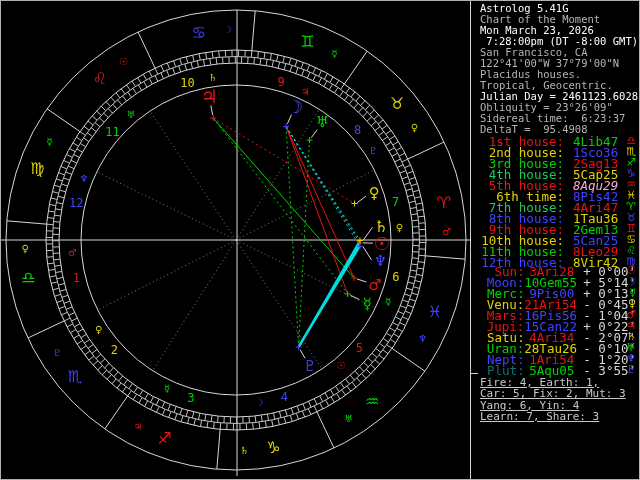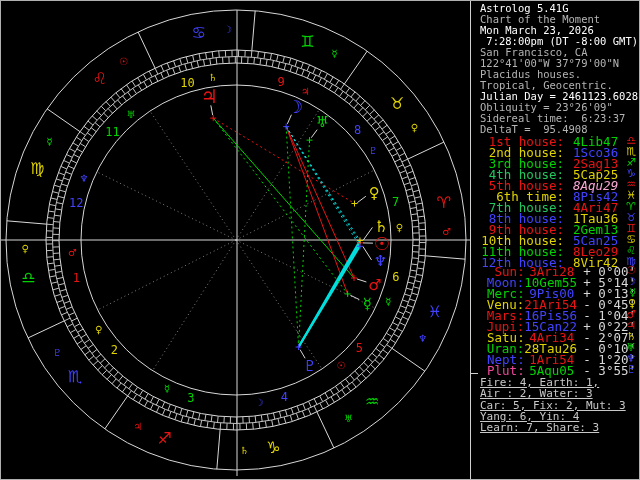--- a/index.html
+++ b/index.html
@@ -559,18 +559,18 @@
   <div class="planets" id="planets">
       <div class="row"><span class="plabel" style="color: rgb(232, 20, 20);">Sun:</span><span class="pval" style="color: rgb(232, 20, 20);">3Ari28</span><span class="plat">+ 0°00'</span><span class="rglyph" style="color: rgb(232, 20, 20);">☉</span></div>
       <div class="row"><span class="plabel" style="color: rgb(66, 66, 255);">Moon:</span><span class="pval" style="color: rgb(0, 212, 0);">10Gem55</span><span class="plat">+ 5°14'</span><span class="rglyph" style="color: rgb(66, 66, 255);">☽</span></div>
       <div class="row"><span class="plabel" style="color: rgb(0, 212, 0);">Merc:</span><span class="pval" style="color: rgb(66, 66, 255);">9Pis00</span><span class="plat">+ 0°13'</span><span class="rglyph" style="color: rgb(0, 212, 0);">☿</span></div>
       <div class="row"><span class="plabel" style="color: rgb(224, 212, 0);">Venu:</span><span class="pval" style="color: rgb(232, 20, 20);">21Ari54</span><span class="plat">- 0°45'</span><span class="rglyph" style="color: rgb(224, 212, 0);">♀</span></div>
       <div class="row"><span class="plabel" style="color: rgb(232, 20, 20);">Mars:</span><span class="pval" style="color: rgb(66, 66, 255);">16Pis56</span><span class="plat">- 1°04'</span><span class="rglyph" style="color: rgb(232, 20, 20);">♂</span></div>
       <div class="row"><span class="plabel" style="color: rgb(232, 20, 20);">Jupi:</span><span class="pval" style="color: rgb(66, 66, 255);">15Can22</span><span class="plat">+ 0°22'</span><span class="rglyph" style="color: rgb(232, 20, 20);">♃</span></div>
       <div class="row"><span class="plabel" style="color: rgb(224, 212, 0);">Satu:</span><span class="pval" style="color: rgb(232, 20, 20);">4Ari34</span><span class="plat">- 2°07'</span><span class="rglyph" style="color: rgb(224, 212, 0);">♄</span></div>
       <div class="row"><span class="plabel" style="color: rgb(0, 212, 0);">Uran:</span><span class="pval" style="color: rgb(224, 212, 0);">28Tau26</span><span class="plat">- 0°10'</span><span class="rglyph" style="color: rgb(0, 212, 0);">♅</span></div>
       <div class="row"><span class="plabel" style="color: rgb(66, 66, 255);">Nept:</span><span class="pval" style="color: rgb(232, 20, 20);">1Ari54</span><span class="plat">- 1°20'</span><span class="rglyph" style="color: rgb(66, 66, 255);">♆</span></div>
-      <div class="row"><span class="plabel" style="color: #ec4899;">Plut:</span><span class="pval" style="color: rgb(0, 212, 0);">5Aqu05</span><span class="plat">- 3°55'</span><span class="rglyph" style="color: rgb(66, 66, 255);">♇</span></div>
+      <div class="row"><span class="plabel" style="color: #0f766e;">Plut:</span><span class="pval" style="color: rgb(0, 212, 0);">5Aqu05</span><span class="plat">- 3°55'</span><span class="rglyph" style="color: rgb(66, 66, 255);">♇</span></div>
     </div>
-  <div class="summary" id="summary"><div>Fire: 4, Earth: 1,</div><div>Air : 2, Water: 3</div><div>Car: 5, Fix: 2, Mut: 3</div><div>Yang: 6, Yin: 4</div><div>Learn: 7, Share: 3</div></div>
+  <div class="summary" id="summary"><div>Fire: 4, Earth: 1,</div><div>Car: 5, Fix: 2, Mut: 3</div><div>Yang: 6, Yin: 4</div><div>Learn: 7, Share: 3</div></div>
 </div>
 
 <div class="frame"></div>
 
 </body></html>

